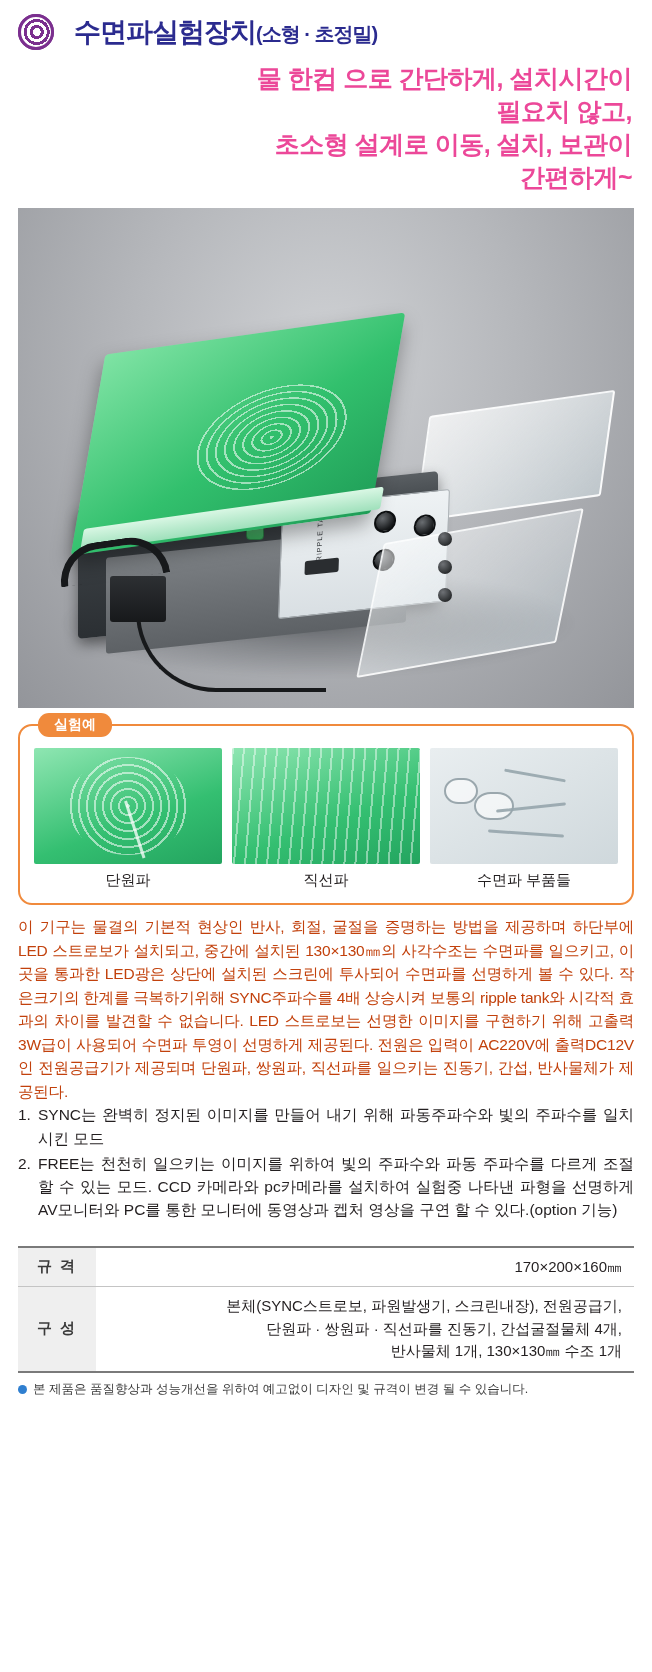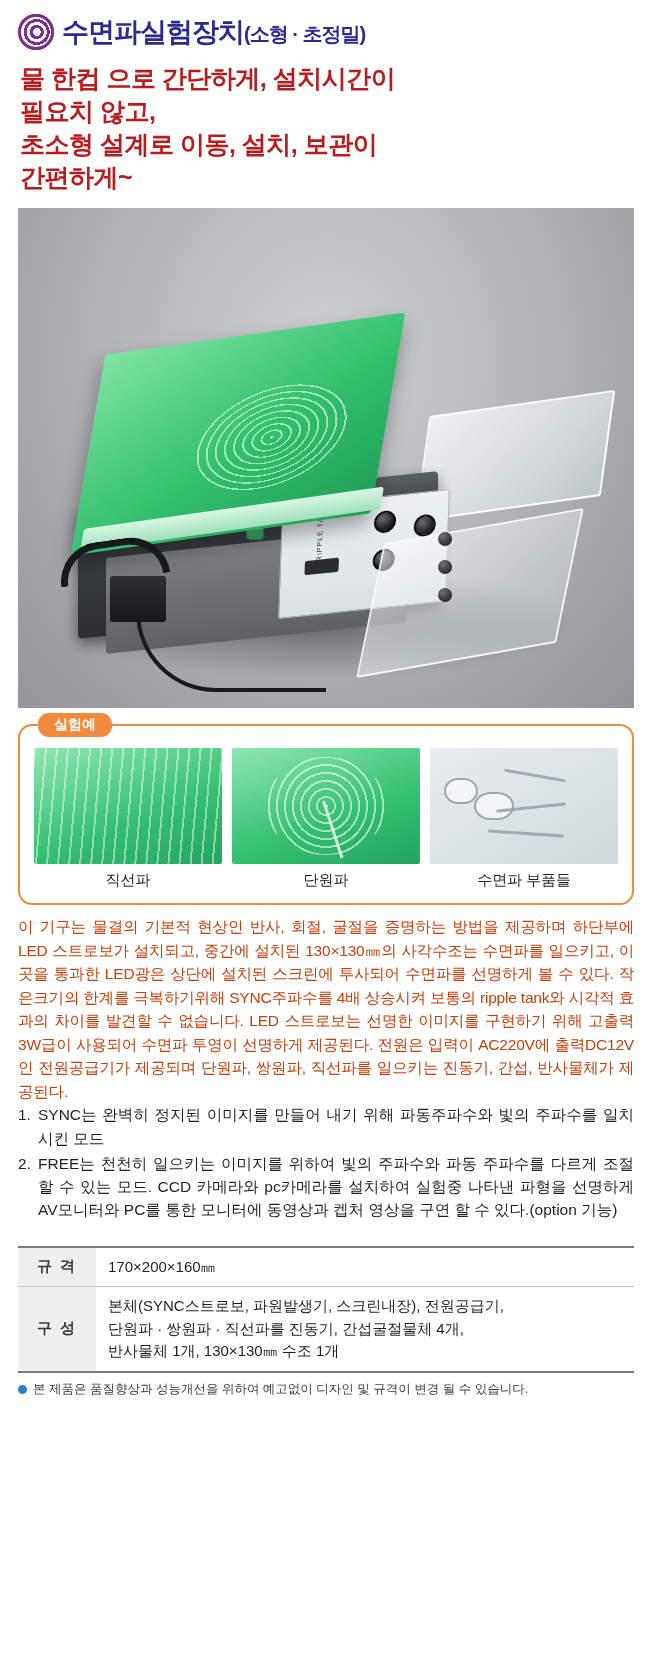--- a/index.html
+++ b/index.html
@@ -10,20 +10,21 @@
     font-family: "Liberation Sans", sans-serif;
     color: #231f20;
   }
   .page { width: 652px; position: relative; padding: 0 0 10px 0; }
 
   
   .header {
     display: flex;
     align-items: center;
     padding: 14px 0 6px 18px;
+    gap: 12px;
   }
   .logo-mark {
     width: 36px; height: 36px;
     border-radius: 50%;
     background:
       radial-gradient(circle at 52% 50%, #ffffff 0 4px, #7b2f8f 4px 7px, #ffffff 7px 10px, #7b2f8f 10px 13px, #ffffff 13px 16px, #7b2f8f 16px 18px);
     position: relative;
     margin-right: 8px;
     flex: 0 0 auto;
   }
@@ -42,22 +43,22 @@
     line-height: 1;
     white-space: nowrap;
   }
   .logo-title .sub {
     font-size: 20px;
     color: #2b2b8f;
   }
 
   
   .headline {
-    text-align: left;
-    color: #b91c1c;
+    text-align: right;
+    color: #ec4899;
     font-size: 25px;
     font-weight: bold;
     line-height: 1.32;
     letter-spacing: -0.5px;
     padding: 6px 20px 14px 20px;
   }
 
   
   .photo {
     width: 616px;
@@ -176,21 +177,20 @@
   .ball { position:absolute; width:14px;height:14px;border-radius:50%;background:radial-gradient(circle at 35% 30%,#6f7276,#0f1112);}
   .b1{left:420px;top:324px;} .b2{left:420px;top:352px;} .b3{left:420px;top:380px;}
 
   
   .examples {
     margin: 16px 18px 0 18px;
     border: 2px solid #f08a3c;
     border-radius: 14px;
     padding: 22px 14px 10px 14px;
     position: relative;
-    font-family: Liberation Serif, serif;
   }
   .examples-title {
     position:absolute; left: 18px; top: -13px;
     background: #f08a3c;
     color: #ffffff;
     font-size: 14px;
     font-weight: bold;
     padding: 3px 16px;
     border-radius: 11px;
   }
@@ -267,20 +267,21 @@
   }
   .sync-item { display: flex; margin-bottom: 2px; }
   .sync-num { width: 20px; flex: 0 0 20px; }
   .sync-body { flex: 1 1 auto; text-align: justify; }
 
   
   .spec {
     margin: 24px 18px 0 18px;
     border-top: 2px solid #7a7a7a;
     border-bottom: 2px solid #7a7a7a;
+    text-align: right;
   }
   .spec-row { display: flex; }
   .spec-row + .spec-row { border-top: 1px solid #c4c4c4; }
   .spec-label {
     width: 78px; flex: 0 0 78px;
     background: #efefef;
     font-size: 15px;
     font-weight: bold;
     color: #3a3a3a;
     display: flex; align-items: center; justify-content: center;
@@ -364,31 +365,31 @@
       <div class="blk"></div>
     </div>
   </div>
 
   <div class="examples">
     <div class="examples-title">실험예</div>
     <div class="ex-row">
 
       <div class="ex-cell">
         <div class="ex-img">
-          <div class="straight"></div>
-        </div>
-        <div class="ex-cap">직선파</div>
-      </div>
-
-      <div class="ex-cell">
-        <div class="ex-img">
           <div class="circ"></div>
           <div class="vee r"></div>
         </div>
         <div class="ex-cap">단원파</div>
+      </div>
+
+      <div class="ex-cell">
+        <div class="ex-img">
+          <div class="straight"></div>
+        </div>
+        <div class="ex-cap">직선파</div>
       </div>
 
 
       <div class="ex-cell">
         <div class="ex-img parts">
           <div class="lens" style="left:14px;top:30px;width:34px;height:26px;"></div>
           <div class="lens" style="left:44px;top:44px;width:40px;height:28px;"></div>
           <div class="bar" style="left:74px;top:26px;width:62px;transform:rotate(10deg);"></div>
           <div class="bar" style="left:66px;top:58px;width:70px;transform:rotate(-6deg);"></div>
           <div class="bar" style="left:58px;top:84px;width:76px;transform:rotate(4deg);"></div>

